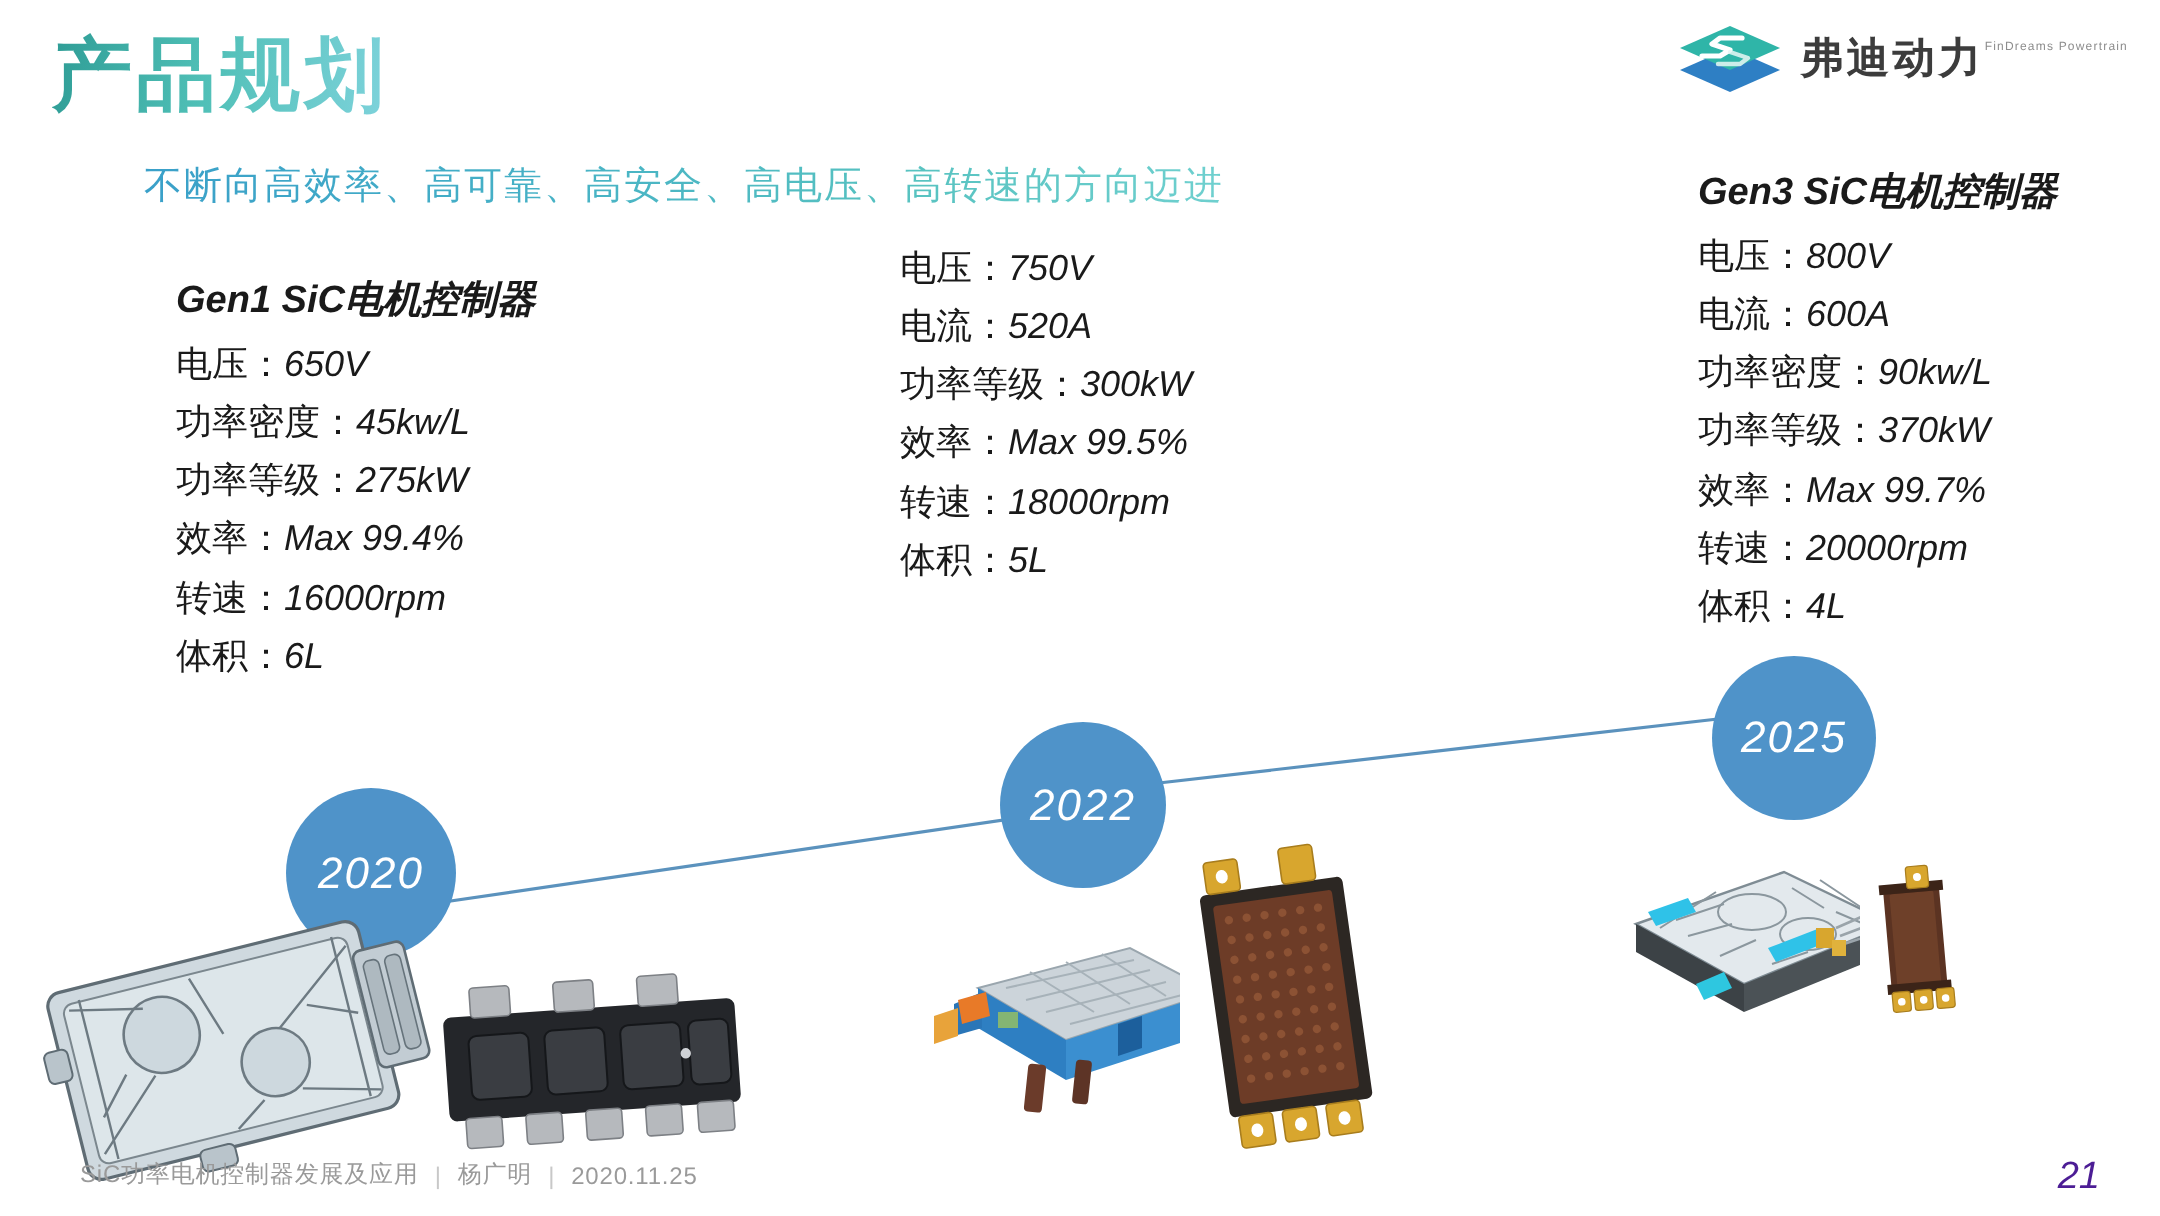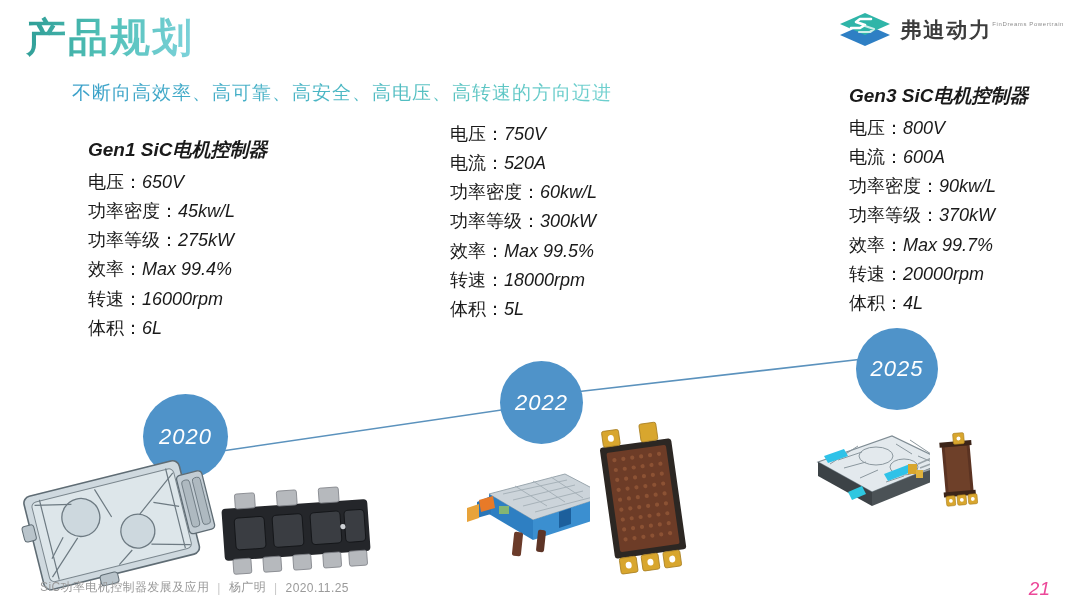--- a/index.html
+++ b/index.html
@@ -70,21 +70,21 @@
 
   
   .footer{
     position:absolute; left:40px; bottom:12px;
     font-size:12px; color:#9a9a9a; letter-spacing:.4px;
     display:flex; align-items:center; gap:8px;
   }
   .footer .sep{ color:#c8c8c8; }
   .page-no{
     position:absolute; right:30px; bottom:8px;
-    font-size:19px; color:#ec4899; font-style:italic;
+    font-size:19px; color:#4c1d95; font-style:italic;
   }
 </style>
 </head>
 <body>
 
 <div class="slide-title">产品规划</div>
 <div class="subtitle">不断向高效率、高可靠、高安全、高电压、高转速的方向迈进</div>
 
 <div class="logo-wrap">
   <div class="logo-mark">
@@ -115,21 +115,20 @@
   <div class="line"><span class="k">功率密度</span><span class="k">：</span><span>45kw/L</span></div>
   <div class="line"><span class="k">功率等级</span><span class="k">：</span><span>275kW</span></div>
   <div class="line"><span class="k">效率</span><span class="k">：</span><span>Max 99.4%</span></div>
   <div class="line"><span class="k">转速</span><span class="k">：</span><span>16000rpm</span></div>
   <div class="line"><span class="k">体积</span><span class="k">：</span><span>6L</span></div>
 </div>
 
 <div class="spec" id="spec-gen2">
   <div class="line"><span class="k">电压</span><span class="k">：</span><span>750V</span></div>
   <div class="line"><span class="k">电流</span><span class="k">：</span><span>520A</span></div>
-  <div class="line"><span class="k">功率密度</span><span class="k">：</span><span>60kw/L</span></div>
   <div class="line"><span class="k">功率等级</span><span class="k">：</span><span>300kW</span></div>
   <div class="line"><span class="k">效率</span><span class="k">：</span><span>Max 99.5%</span></div>
   <div class="line"><span class="k">转速</span><span class="k">：</span><span>18000rpm</span></div>
   <div class="line"><span class="k">体积</span><span class="k">：</span><span>5L</span></div>
 </div>
 
 <div class="spec" id="spec-gen3">
   <div class="head">Gen3 SiC电机控制器</div>
   <div class="line"><span class="k">电压</span><span class="k">：</span><span>800V</span></div>
   <div class="line"><span class="k">电流</span><span class="k">：</span><span>600A</span></div>

